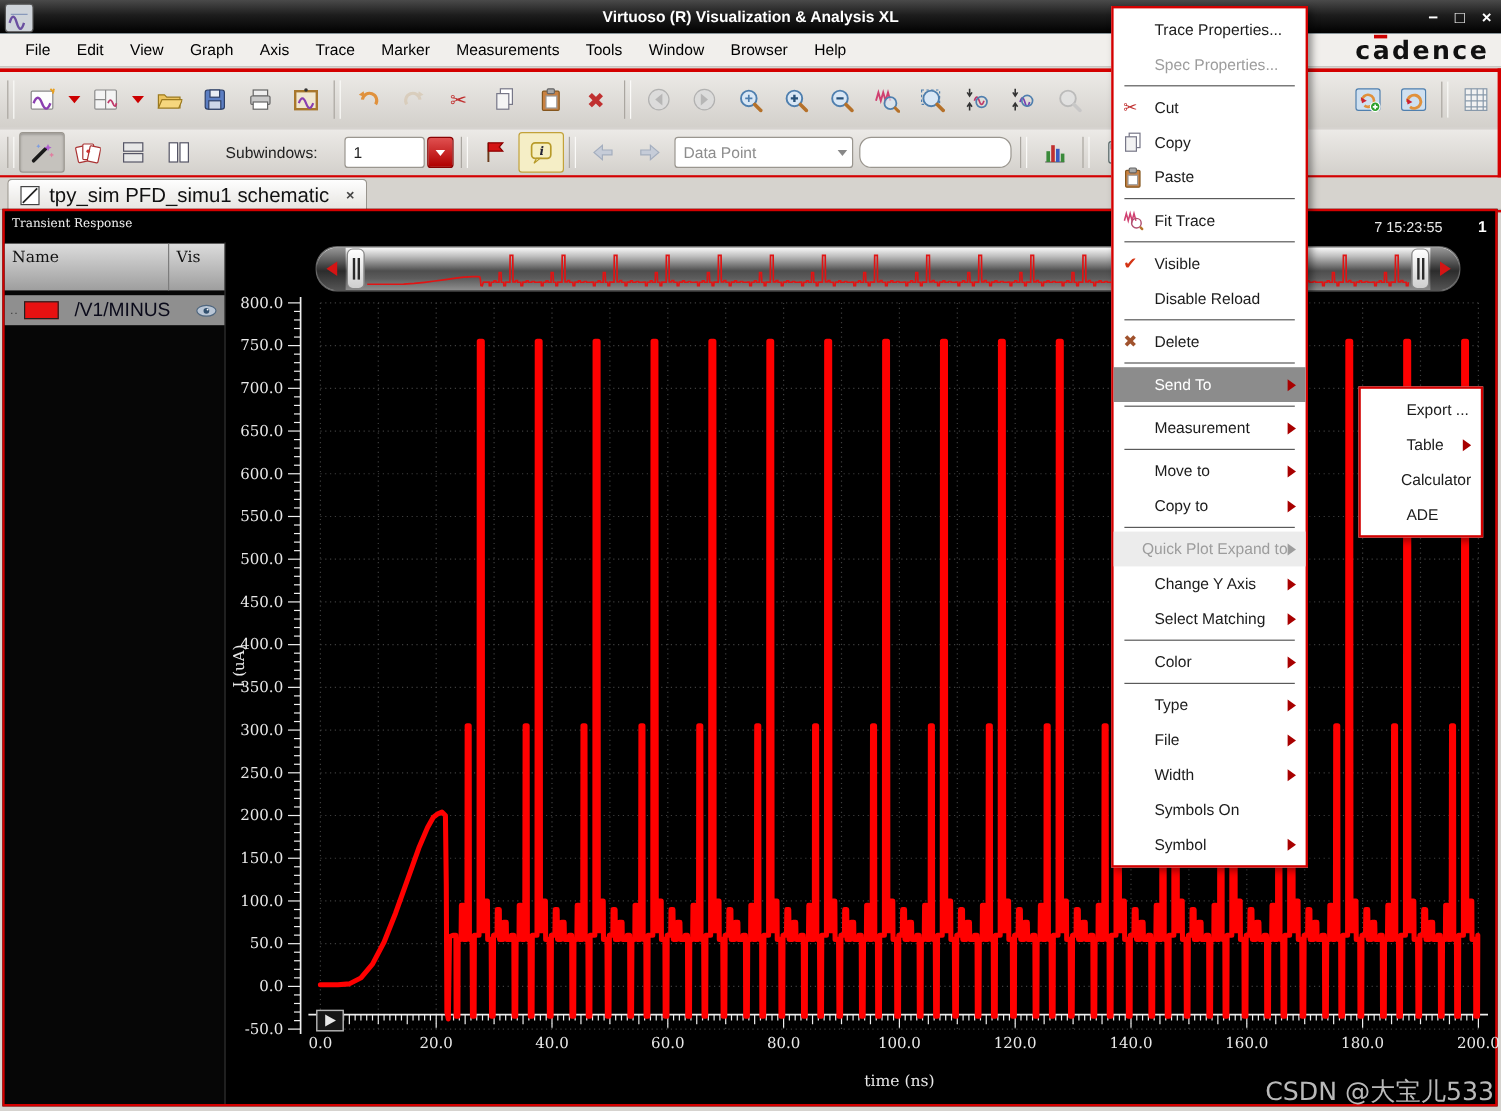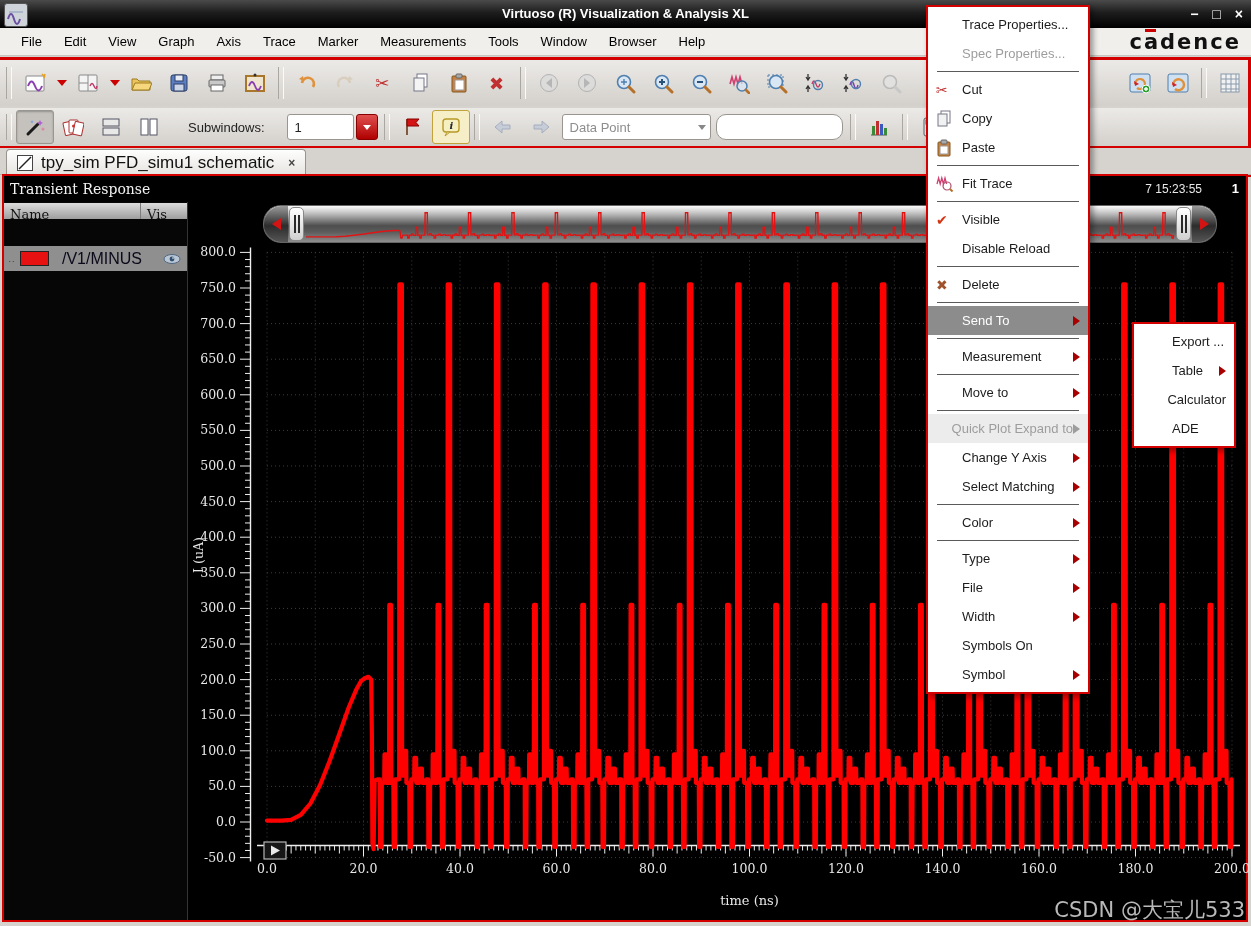--- a/index.html
+++ b/index.html
@@ -38,25 +38,25 @@
   .combo.gray{color:#8d8d8d;}
   .tinput{height:24px;background:#fff;border:1px solid #9a968f;border-radius:10px;margin:0 3px;}
   
   .tabbar{position:absolute;left:0;top:148px;width:1251px;height:26px;background:#d6d3ce;border-bottom:1px solid #b5b1ab;}
   .tab{position:absolute;left:6px;top:1px;height:25px;background:linear-gradient(180deg,#fefefe,#e6e4e0);border:1px solid #98948d;border-bottom:none;border-radius:4px 4px 0 0;display:flex;align-items:center;padding:0 10px;gap:8px;}
   .tab .tlab{font-size:17px;color:#111;}
   .tab .tclose{font-size:12px;color:#444;font-weight:bold;padding-left:6px;}
   .tabicon{width:14px;height:14px;background:#fff;border:1px solid #444;}
   
   .gwin{position:absolute;left:2px;top:174px;width:1242px;height:744px;border:2px solid #d40000;background:#000;}
-  .ghead{position:absolute;left:6px;top:5px;color:#f2f2f2;font-family:"DejaVu Serif",serif;font-size:14px;}
+  .ghead{position:absolute;left:6px;top:5px;color:#f2f2f2;font-family:"DejaVu Serif",serif;font-size:10px;}
   .gtime{position:absolute;right:44px;top:6px;color:#e8e8e8;font-size:12px;}
   .gpage{position:absolute;right:7px;top:5px;color:#fff;font-size:13px;font-weight:bold;}
   .lpanel{position:absolute;left:0;top:26px;width:183px;bottom:0;background:#060606;border-right:1px solid #333;}
-  .lhead{position:absolute;left:0;top:1px;width:183px;height:16px;background:linear-gradient(180deg,#dcdcdc,#9e9e9e);display:flex;}
+  .lhead{position:absolute;left:0;top:1px;width:183px;height:39px;background:linear-gradient(180deg,#dcdcdc,#9e9e9e);display:flex;}
   .lhead .hc{font-family:"DejaVu Serif",serif;font-size:13px;color:#111;line-height:24px;padding-left:6px;box-sizing:border-box;}
   .lhead .c1{width:137px;border-right:1px solid #7d7d7d;}
   .lhead .c2{flex:1;}
   .trow{position:absolute;left:0;top:44px;width:183px;height:25px;background:#8f8f8f;display:flex;align-items:center;}
   .texp{width:16px;text-align:center;color:#333;font-size:9px;letter-spacing:1px;}
   .tswatch{width:27px;height:13px;background:#e81111;border:1px solid #222;}
   .tname{font-family:Liberation Sans, sans-serif;font-size:16px;color:#0a0a1a;padding-left:13px;flex:1;}
   .teye{width:26px;}
   
   .hscroll{position:absolute;left:259px;top:29px;width:952px;height:36px;border-radius:18px;border:1px solid #666;background:linear-gradient(180deg,#fbfbfb 0%,#c2c2c2 20%,#4e4e4e 55%,#5c5c5c 72%,#8f8f8f 100%);}
@@ -968,20 +968,25 @@
         <span class="mic"></span>
         <span class="mlab">Measurement</span>
         <span class="marr"></span>
       </div>
       <div class="msep"></div>
       <div class="mrow">
         <span class="mic"></span>
         <span class="mlab">Move to</span>
         <span class="marr"></span>
       </div>
+      <div class="mrow">
+        <span class="mic"></span>
+        <span class="mlab">Copy to</span>
+        <span class="marr"></span>
+      </div>
       <div class="msep"></div>
       <div class="mrow dis shade">
         <span class="mic"></span>
         <span class="mlab">Quick Plot Expand to</span>
         <span class="marr"></span>
       </div>
       <div class="mrow">
         <span class="mic"></span>
         <span class="mlab">Change Y Axis</span>
         <span class="marr"></span>

